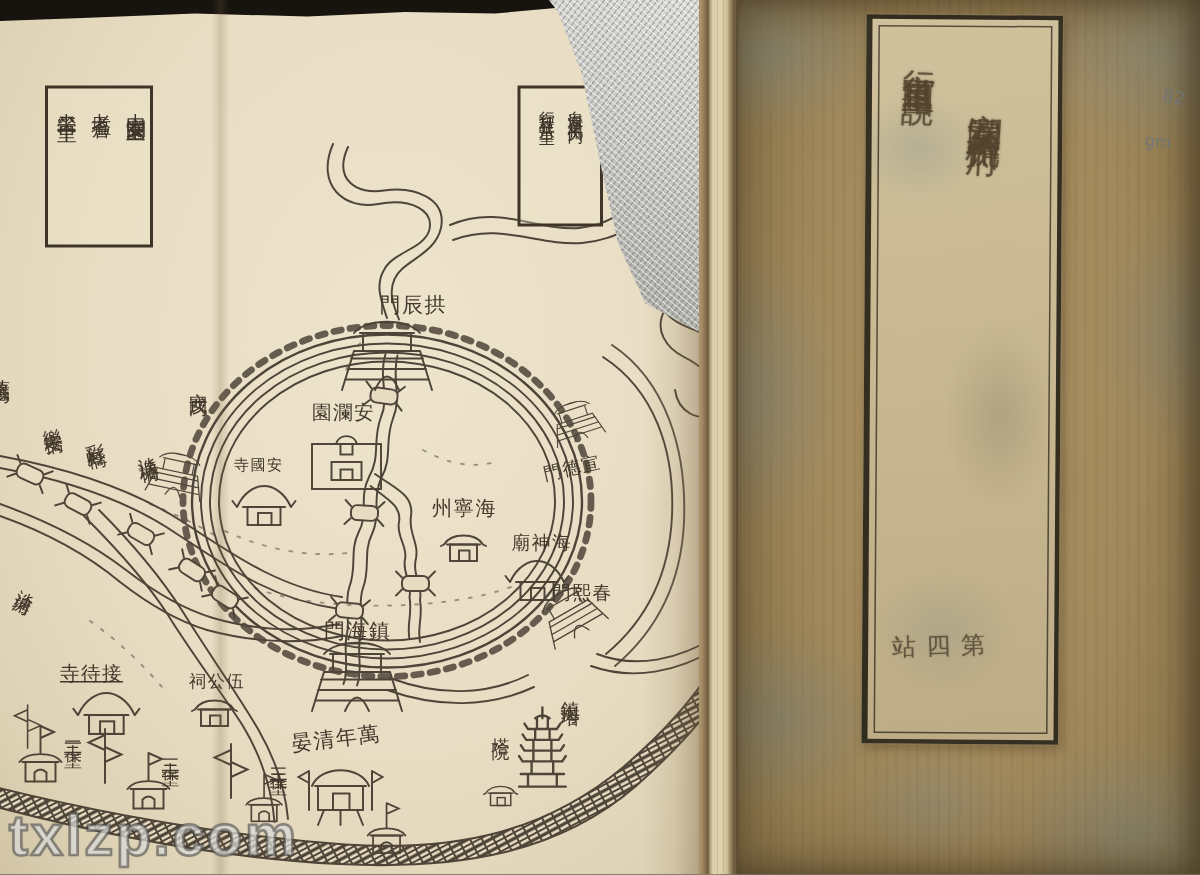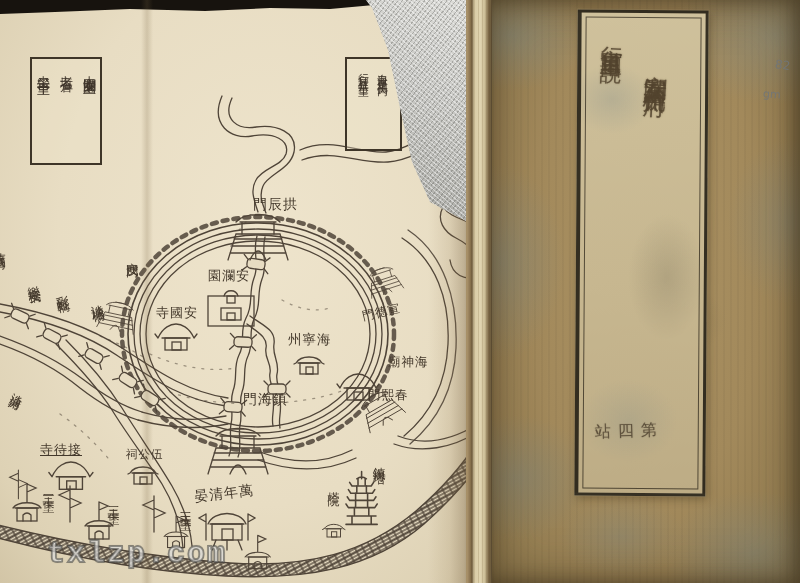--- a/index.html
+++ b/index.html
@@ -26,24 +26,24 @@
       linear-gradient(205deg,#dcdcd8 0%,#c9c9c5 40%,#b4b4af 75%,#9e9e98 100%);
     filter:drop-shadow(-4px 5px 7px rgba(90,75,45,.45));}
   svg.map{position:absolute;left:0;top:0;}
   
   .ml{position:absolute;color:#43382b;white-space:nowrap;letter-spacing:1px;line-height:1.05;}
   .mlv{writing-mode:vertical-rl;letter-spacing:2px;}
   .mbox{position:absolute;border:2px solid #3e3528;background:rgba(238,228,202,.35);
         display:flex;flex-direction:row-reverse;justify-content:center;gap:5px;
         padding:6px 5px;color:#3e342a;}
   .mbox span{writing-mode:vertical-rl;letter-spacing:2px;}
-  .watermark{position:absolute;left:6px;top:537px;font-family:Liberation Mono, monospace;
-    font-weight:700;font-size:30px;letter-spacing:2px;color:rgba(252,252,250,.62);
+  .watermark{position:absolute;left:6px;top:537px;font-family:Liberation Sans, sans-serif;
+    font-weight:700;font-size:38px;letter-spacing:2px;color:rgba(252,252,250,.62);
     -webkit-text-stroke:1.8px rgba(75,75,72,.58);
-    text-shadow:0 0 2px rgba(50,50,48,.35);margin-left:41px;}
+    text-shadow:0 0 2px rgba(50,50,48,.35);}
   
   .cover{position:absolute;left:492px;top:0;width:308px;height:583px;
     background:
       radial-gradient(120px 80px at 6% 6%, rgba(124,139,137,.45), transparent 70%),
       radial-gradient(90px 140px at 3% 45%, rgba(124,139,137,.40), transparent 70%),
       radial-gradient(110px 90px at 8% 82%, rgba(118,133,131,.38), transparent 70%),
       radial-gradient(150px 100px at 92% 6%, rgba(128,142,140,.42), transparent 70%),
       radial-gradient(90px 120px at 97% 38%, rgba(122,136,134,.34), transparent 70%),
       radial-gradient(130px 90px at 85% 95%, rgba(118,132,130,.40), transparent 70%),
       radial-gradient(90px 60px at 42% 92%, rgba(120,134,132,.30), transparent 70%),
@@ -222,26 +222,26 @@
       <span>尖營二十里</span>
     </div>
     <div class="mbox" style="left:345px;top:57px;width:43px;height:78px;font-size:10.5px;">
       <span>自海寧至杭州内</span>
       <span>行宮計程八十三里</span>
     </div>
 
     <div class="ml" style="left:253px;top:197px;font-size:14px;">門辰拱</div>
     <div class="ml mlv" style="left:126px;top:252px;font-size:12.5px;">安戌門</div>
     <div class="ml" style="left:208px;top:269px;font-size:13px;">園瀾安</div>
-    <div class="ml" style="left:156px;top:306px;font-size:13px;">寺國安</div>
+    <div class="ml" style="left:156px;top:306px;font-size:10px;">寺國安</div>
     <div class="ml" style="left:288px;top:332px;font-size:13.5px;text-align:right;">州寧海</div>
-    <div class="ml" style="left:341px;top:355px;font-size:12.5px;margin-left:47px;">廟神海</div>
+    <div class="ml" style="left:341px;top:355px;font-size:12.5px;">廟神海</div>
     <div class="ml" style="left:362px;top:306px;font-size:12px;transform:rotate(-13deg);">門德宣</div>
     <div class="ml" style="left:368px;top:388px;font-size:12.5px;">門熙春</div>
-    <div class="ml" style="left:216px;top:392px;font-size:14px;margin-left:27px;">門海鎮</div>
+    <div class="ml" style="left:216px;top:414px;font-size:14px;">門海鎮</div>
     <div class="ml mlv" style="left:24px;top:276px;font-size:13px;transform:rotate(-10deg);transform-origin:top center;">樂安橋</div>
     <div class="ml mlv" style="left:52px;top:286px;font-size:13px;transform:rotate(-12deg);transform-origin:top center;">彩虹橋</div>
     <div class="ml mlv" style="left:87px;top:295px;font-size:13px;transform:rotate(-12deg);transform-origin:top center;">淡塘橋</div>
     <div class="ml mlv" style="left:-8px;top:242px;font-size:13px;">萬歲橋</div>
     <div class="ml mlv" style="left:16px;top:386px;font-size:12px;transform:rotate(24deg);transform-origin:top center;">淡塘河</div>
     <div class="ml" style="left:40px;top:443px;font-size:13px;text-decoration:underline;">寺待接</div>
     <div class="ml" style="left:126px;top:448px;font-size:11.5px;">祠公伍</div>
     <div class="ml mlv" style="left:42px;top:485px;font-size:12px;">三十一堡</div>
     <div class="ml mlv" style="left:107px;top:497px;font-size:12px;">三十二堡</div>
     <div class="ml mlv" style="left:179px;top:503px;font-size:12px;">三十三堡</div>

